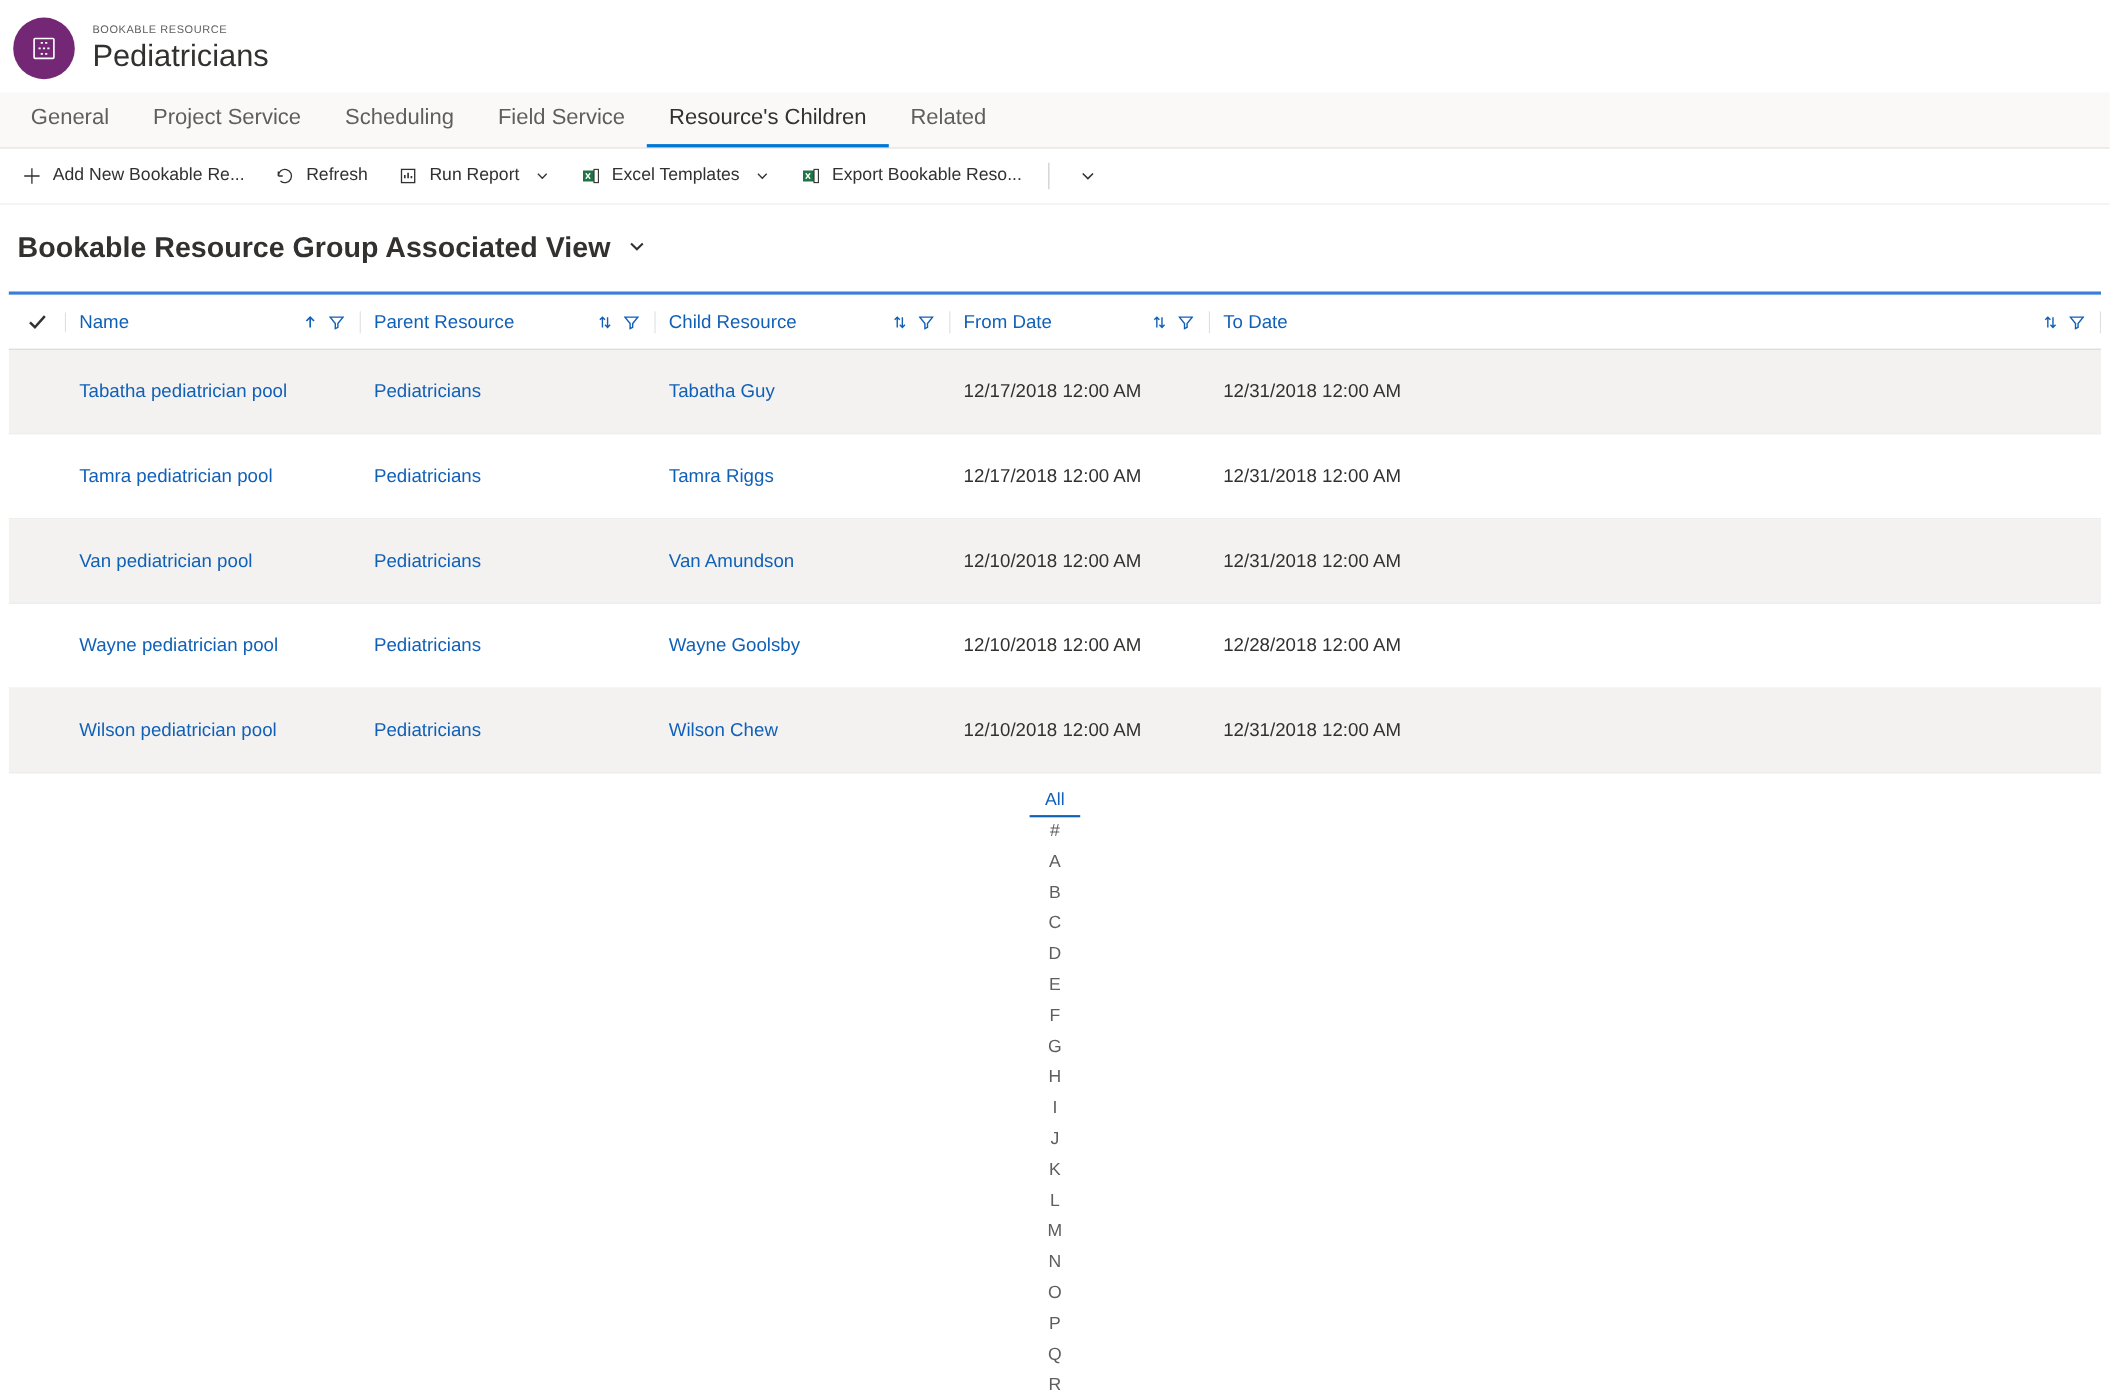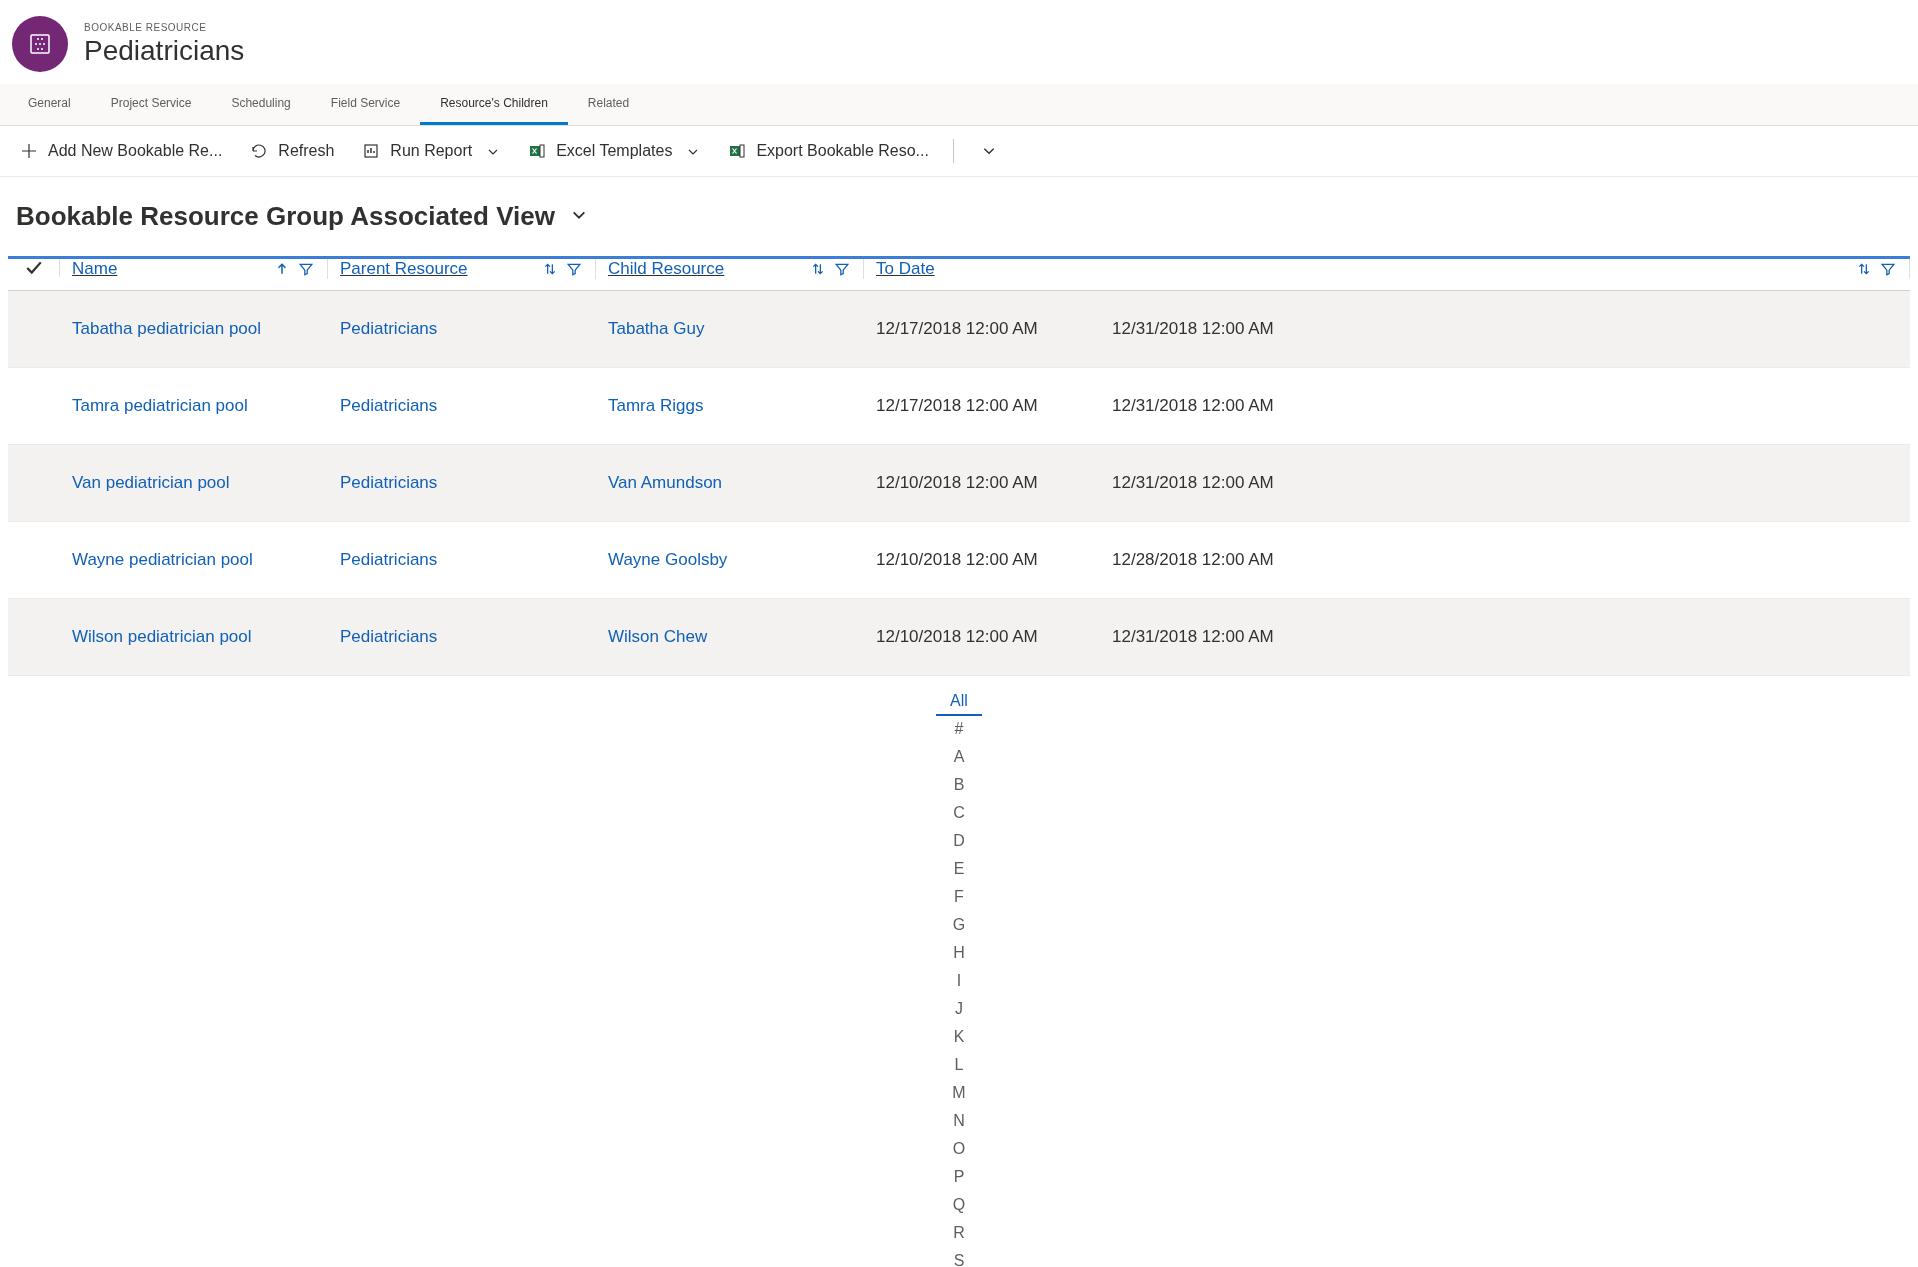--- a/index.html
+++ b/index.html
@@ -43,21 +43,21 @@
     
     .tabs {
       display: flex;
       padding: 0 8px;
       border-bottom: 1px solid #e1dfdd;
       background: #faf9f8;
       gap: 0;
     }
     .tab {
       padding: 12px 20px;
-      font-size: 12px;
+      font-size: 20px;
       color: #605e5c;
       cursor: pointer;
       border-bottom: 3px solid transparent;
       background: transparent;
       border-top: none;
       border-left: none;
       border-right: none;
     }
     .tab.active {
       color: #323130;
@@ -118,23 +118,22 @@
     
     
     .grid-wrap {
       margin: 0 8px;
       border-top: 3px solid #3b7dd8;
     }
     .grid-header {
       display: flex;
       border-bottom: 1px solid #d2d0ce;
       background: #fff;
-      height: 32px;
-      align-items: flex-start;
-      text-decoration: underline;
+      height: 50px;
+      align-items: center;
     }
     .grid-header-cell {
       display: flex;
       align-items: center;
       padding: 0 12px;
       font-size: 17px;
       color: #1160b7;
       border-right: 1px solid #e1dfdd;
       gap: 8px;
       cursor: pointer;
@@ -328,20 +327,29 @@
       <span class="label">Parent Resource</span>
       <span class="sort-icon"><svg viewBox="0 0 12 12" width="14" height="14">
             <path d="M4 10V2M2 4l2-2 2 2M8 2v8M6 8l2 2 2-2" fill="none" stroke="#1160b7" stroke-width="1.1"></path>
           </svg></span>
       <span class="filter-icon"><svg viewBox="0 0 12 12" width="14" height="14">
             <path d="M1 2h10L7 7v3l-2 1V7L1 2z" fill="none" stroke="#1160b7" stroke-width="1.1"></path>
           </svg></span>
     </div>
     <div class="grid-header-cell col-child">
       <span class="label">Child Resource</span>
+      <span class="sort-icon"><svg viewBox="0 0 12 12" width="14" height="14">
+            <path d="M4 10V2M2 4l2-2 2 2M8 2v8M6 8l2 2 2-2" fill="none" stroke="#1160b7" stroke-width="1.1"></path>
+          </svg></span>
+      <span class="filter-icon"><svg viewBox="0 0 12 12" width="14" height="14">
+            <path d="M1 2h10L7 7v3l-2 1V7L1 2z" fill="none" stroke="#1160b7" stroke-width="1.1"></path>
+          </svg></span>
+    </div>
+    <div class="grid-header-cell col-from">
+      <span class="label">From Date</span>
       <span class="sort-icon"><svg viewBox="0 0 12 12" width="14" height="14">
             <path d="M4 10V2M2 4l2-2 2 2M8 2v8M6 8l2 2 2-2" fill="none" stroke="#1160b7" stroke-width="1.1"></path>
           </svg></span>
       <span class="filter-icon"><svg viewBox="0 0 12 12" width="14" height="14">
             <path d="M1 2h10L7 7v3l-2 1V7L1 2z" fill="none" stroke="#1160b7" stroke-width="1.1"></path>
           </svg></span>
     </div>
     <div class="grid-header-cell col-to">
       <span class="label">To Date</span>
       <span class="sort-icon"><svg viewBox="0 0 12 12" width="14" height="14">

